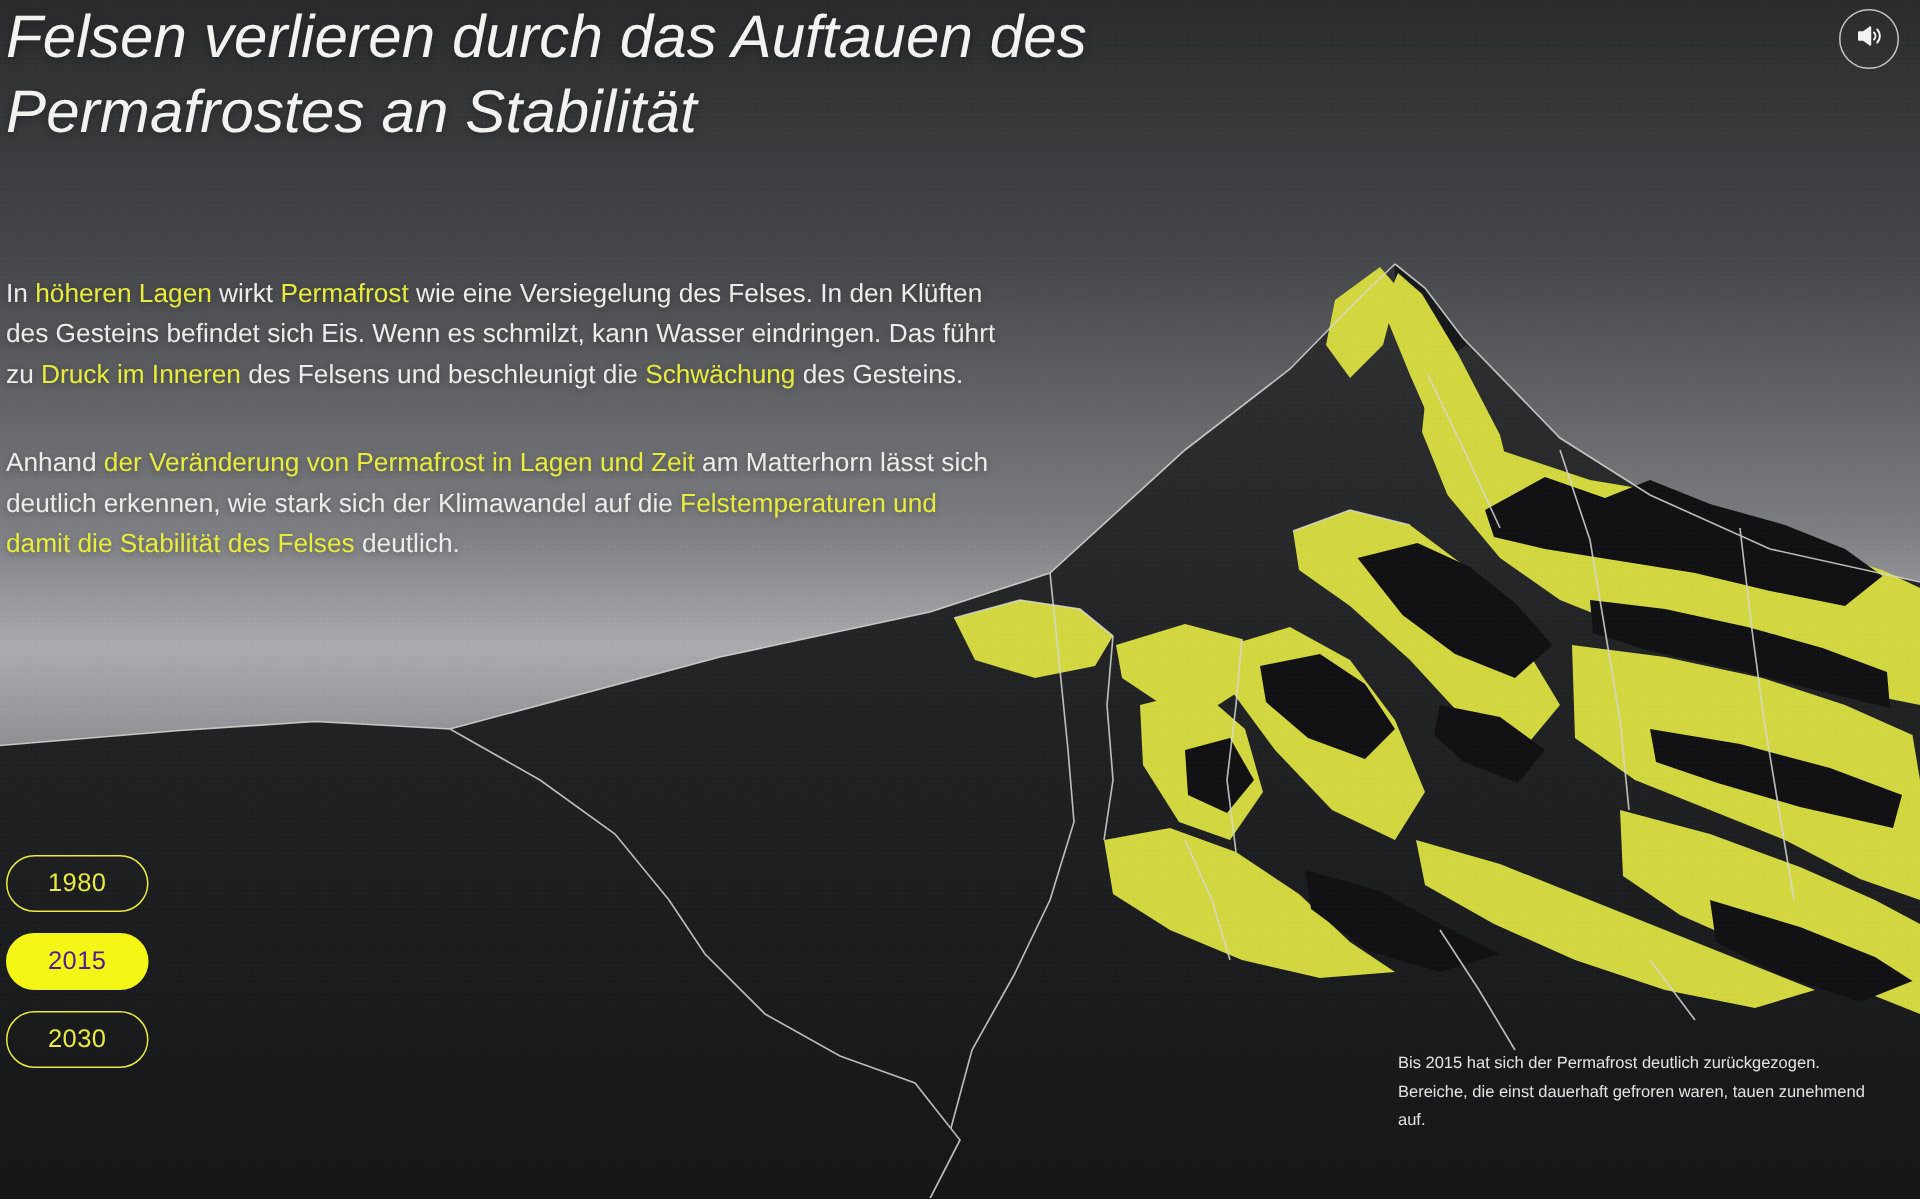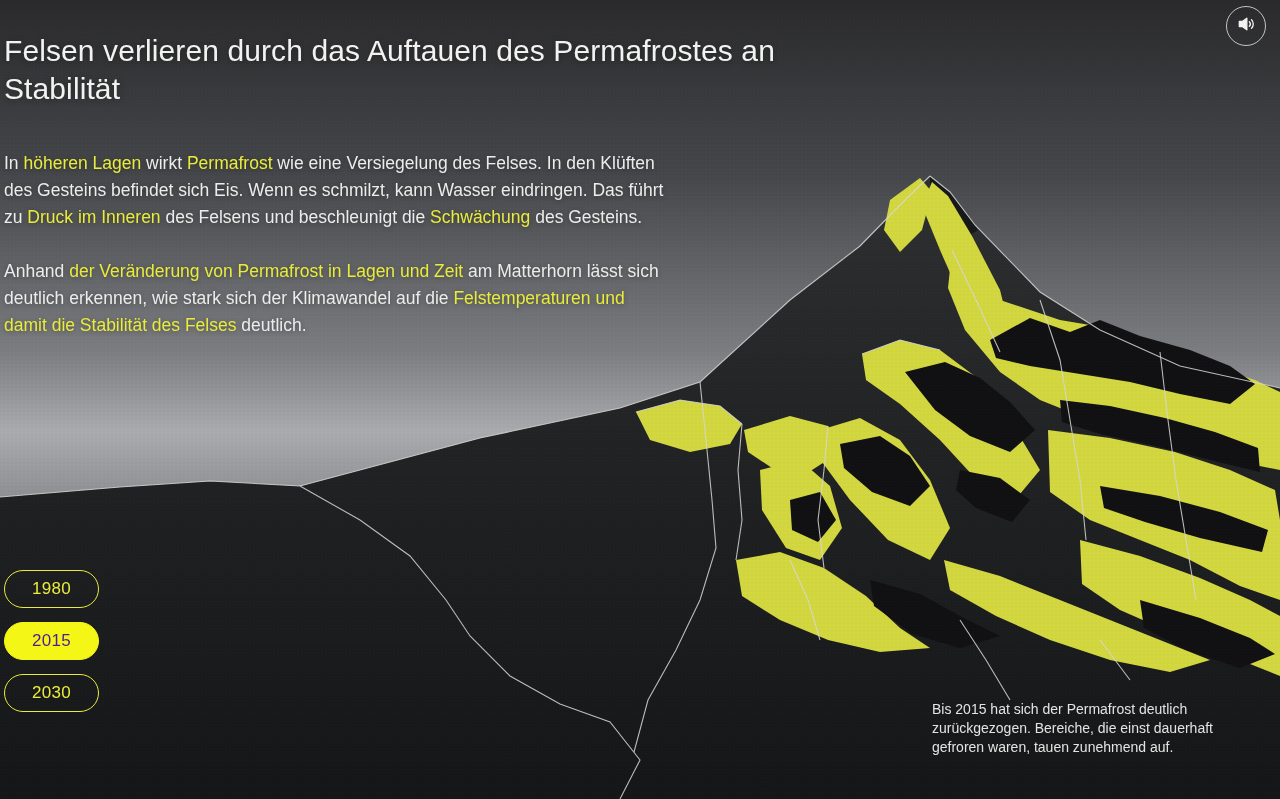--- a/index.html
+++ b/index.html
@@ -26,36 +26,37 @@
     background-size: 3px 3px, 4px 4px;
     background-position: 0 0, 2px 1px;
   }
 
   
   #art { position: absolute; inset: 0; }
   #art svg { display: block; width: 1280px; height: 799px; }
 
   
   #headline {
-    position: absolute; left: 4px; top: 32px; width: 800px;
+    position: absolute; left: 4px; top: 0; width: 800px;
     color: #f2f2f0;
-    font-size: 30px;
+    font-size: 40px;
     line-height: 1.26;
     font-weight: 400;
     letter-spacing: .1px;
     text-shadow: 0 1px 6px rgba(0,0,0,.35);
+    font-style: italic;
   }
   #para-block {
     position: absolute; left: 4px; top: 150px; width: 660px;
     color: #ececeb;
     font-size: 17.5px;
     line-height: 27px;
     text-shadow: 0 1px 5px rgba(0,0,0,.35);
   }
-  #para-block p { margin-bottom: 27px; }
+  #para-block p { margin-bottom: 27px; margin-top: 32px; }
   #para-block p:last-child { margin-bottom: 0; }
   .hl { color: #e9ec3b; }
 
   
   #years {
     position: absolute; left: 4px; top: 570px;
     display: flex; flex-direction: column; gap: 14px;
   }
   .pill {
     width: 95px; height: 38px;
@@ -72,21 +73,21 @@
     background: #f4f716;
     color: #4c1d95;
     border-color: #f4f716;
     font-weight: 400;
   }
 
   
   #caption {
     position: absolute; right: 18px; bottom: 42px; width: 330px;
     color: #e3e3e1;
-    font-size: 14px;
+    font-size: 11px;
     line-height: 19px;
     text-align: left;
   }
 
   
   #sound-btn {
     position: absolute; right: 14px; top: 6px;
     width: 40px; height: 40px;
     border-radius: 50%;
     border: 1.2px solid rgba(245,245,240,.75);

